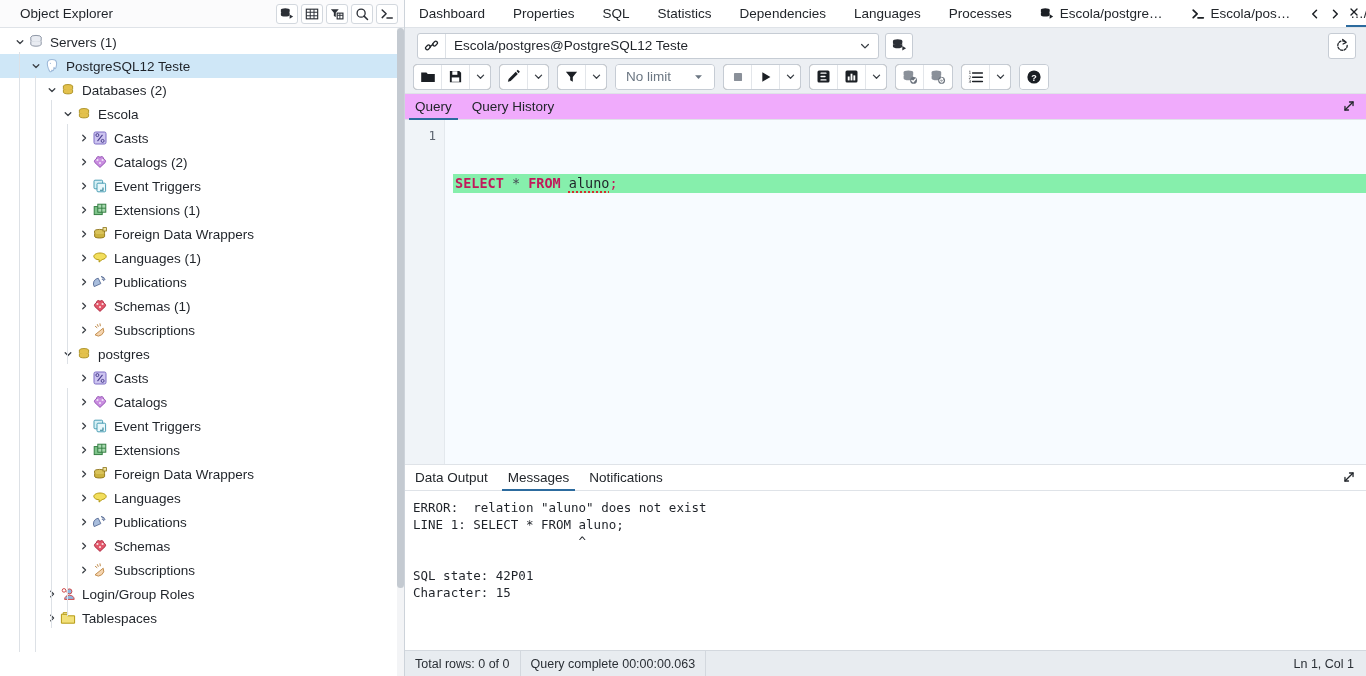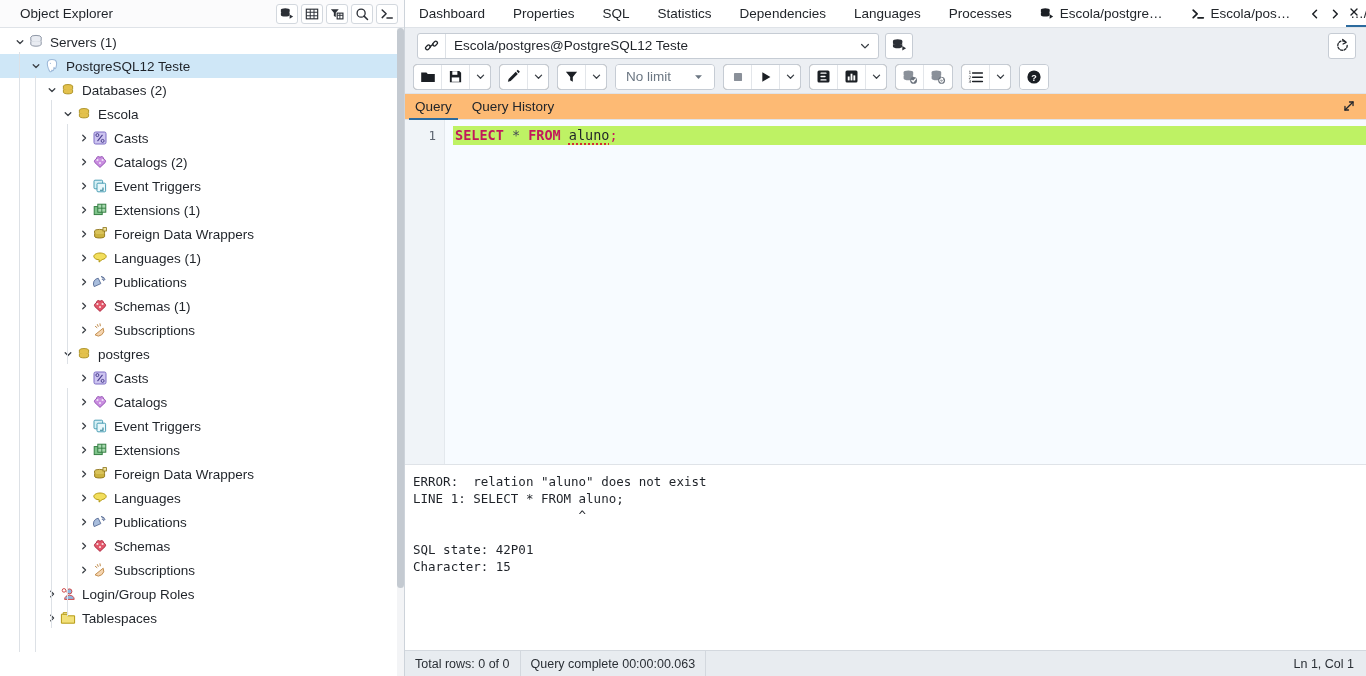--- a/index.html
+++ b/index.html
@@ -146,21 +146,21 @@
     cursor:pointer; border-right:1px solid #e3e6ea; background:#ffffff;
   }
   .tb:last-child { border-right:none; }
   .tb.caret { min-width:20px; padding:0 3px; }
   .tb.wide { padding:0 10px; font-size:13.5px; color:#6b7682; gap:22px; }
   .tb svg { display:block; }
 
   
   .qtabs {
     height:26px; min-height:26px; display:flex; align-items:flex-end;
-    border-bottom:1px solid #dfe3e8; background:#fdba74; position:relative;
+    border-bottom:1px solid #dfe3e8; background:#f0abfc; position:relative;
   }
   .qtab {
     padding:0 10px 5px 10px; font-size:13.5px; color:#22262b; cursor:pointer; position:relative;
   }
   .qtab.active:after {
     content:""; position:absolute; left:4px; right:4px; bottom:-1px; height:2px; background:#2c6b9e;
   }
   .qtabs .expand { position:absolute; right:10px; bottom:3px; cursor:pointer; }
 
   
@@ -174,21 +174,21 @@
   }
   .gnum {
     font-family:"DejaVu Sans Mono", monospace; font-size:12.5px; color:#5d6470;
     padding-right:8px; line-height:19px;
   }
   .code {
     flex:1; padding:6px 0 0 8px;
     font-family:"DejaVu Sans Mono", monospace; font-size:13.5px; line-height:19px;
     background:#f7fbff;
   }
-  .code .line { background:#bef264; padding-left:2px; }
+  .code .line { background:#86efac; padding-left:2px;margin-top:48px; }
   .kw { color:#c2185b; font-weight:bold; }
   .op { color:#444b54; }
   .ident {
     color:#1f2329;
     text-decoration:underline; text-decoration-style:dotted;
     text-decoration-color:#d32f2f; text-decoration-thickness:2px;
     text-underline-offset:3px;
   }
   .punc { color:#c2185b; }
 
@@ -890,20 +890,32 @@
     <div class="editor">
       <div class="gutter">
         <div class="gnum">1</div>
       </div>
       <div class="code">
         <div class="line"><span class="kw">SELECT</span><span class="op"> </span><span class="op">*</span><span class="op"> </span><span class="kw">FROM</span><span class="op"> </span><span class="ident">aluno</span><span class="punc">;</span></div>
       </div>
     </div>
 
     <div class="outpanel">
+      <div class="otabs" id="otabs">
+          <div class="otab">Data Output</div>
+          <div class="otab active">Messages</div>
+          <div class="otab">Notifications</div>
+        <span class="expand">
+          <svg width="14" height="14" viewBox="0 0 16 16">
+            <line x1="3.4" y1="12.6" x2="12.6" y2="3.4" stroke="#22262b" stroke-width="1.5" stroke-linecap="round"></line>
+            <polyline points="8.6,3.4 12.6,3.4 12.6,7.4" fill="none" stroke="#22262b" stroke-width="1.5" stroke-linecap="round" stroke-linejoin="round"></polyline>
+            <polyline points="7.4,12.6 3.4,12.6 3.4,8.6" fill="none" stroke="#22262b" stroke-width="1.5" stroke-linecap="round" stroke-linejoin="round"></polyline>
+          </svg>
+        </span>
+      </div>
       <div class="msgs">ERROR:  relation "aluno" does not exist
 LINE 1: SELECT * FROM aluno;
                       ^
 
 SQL state: 42P01
 Character: 15</div>
     </div>
 
     <div class="status">
       <span class="st-cell">Total rows: 0 of 0</span>

